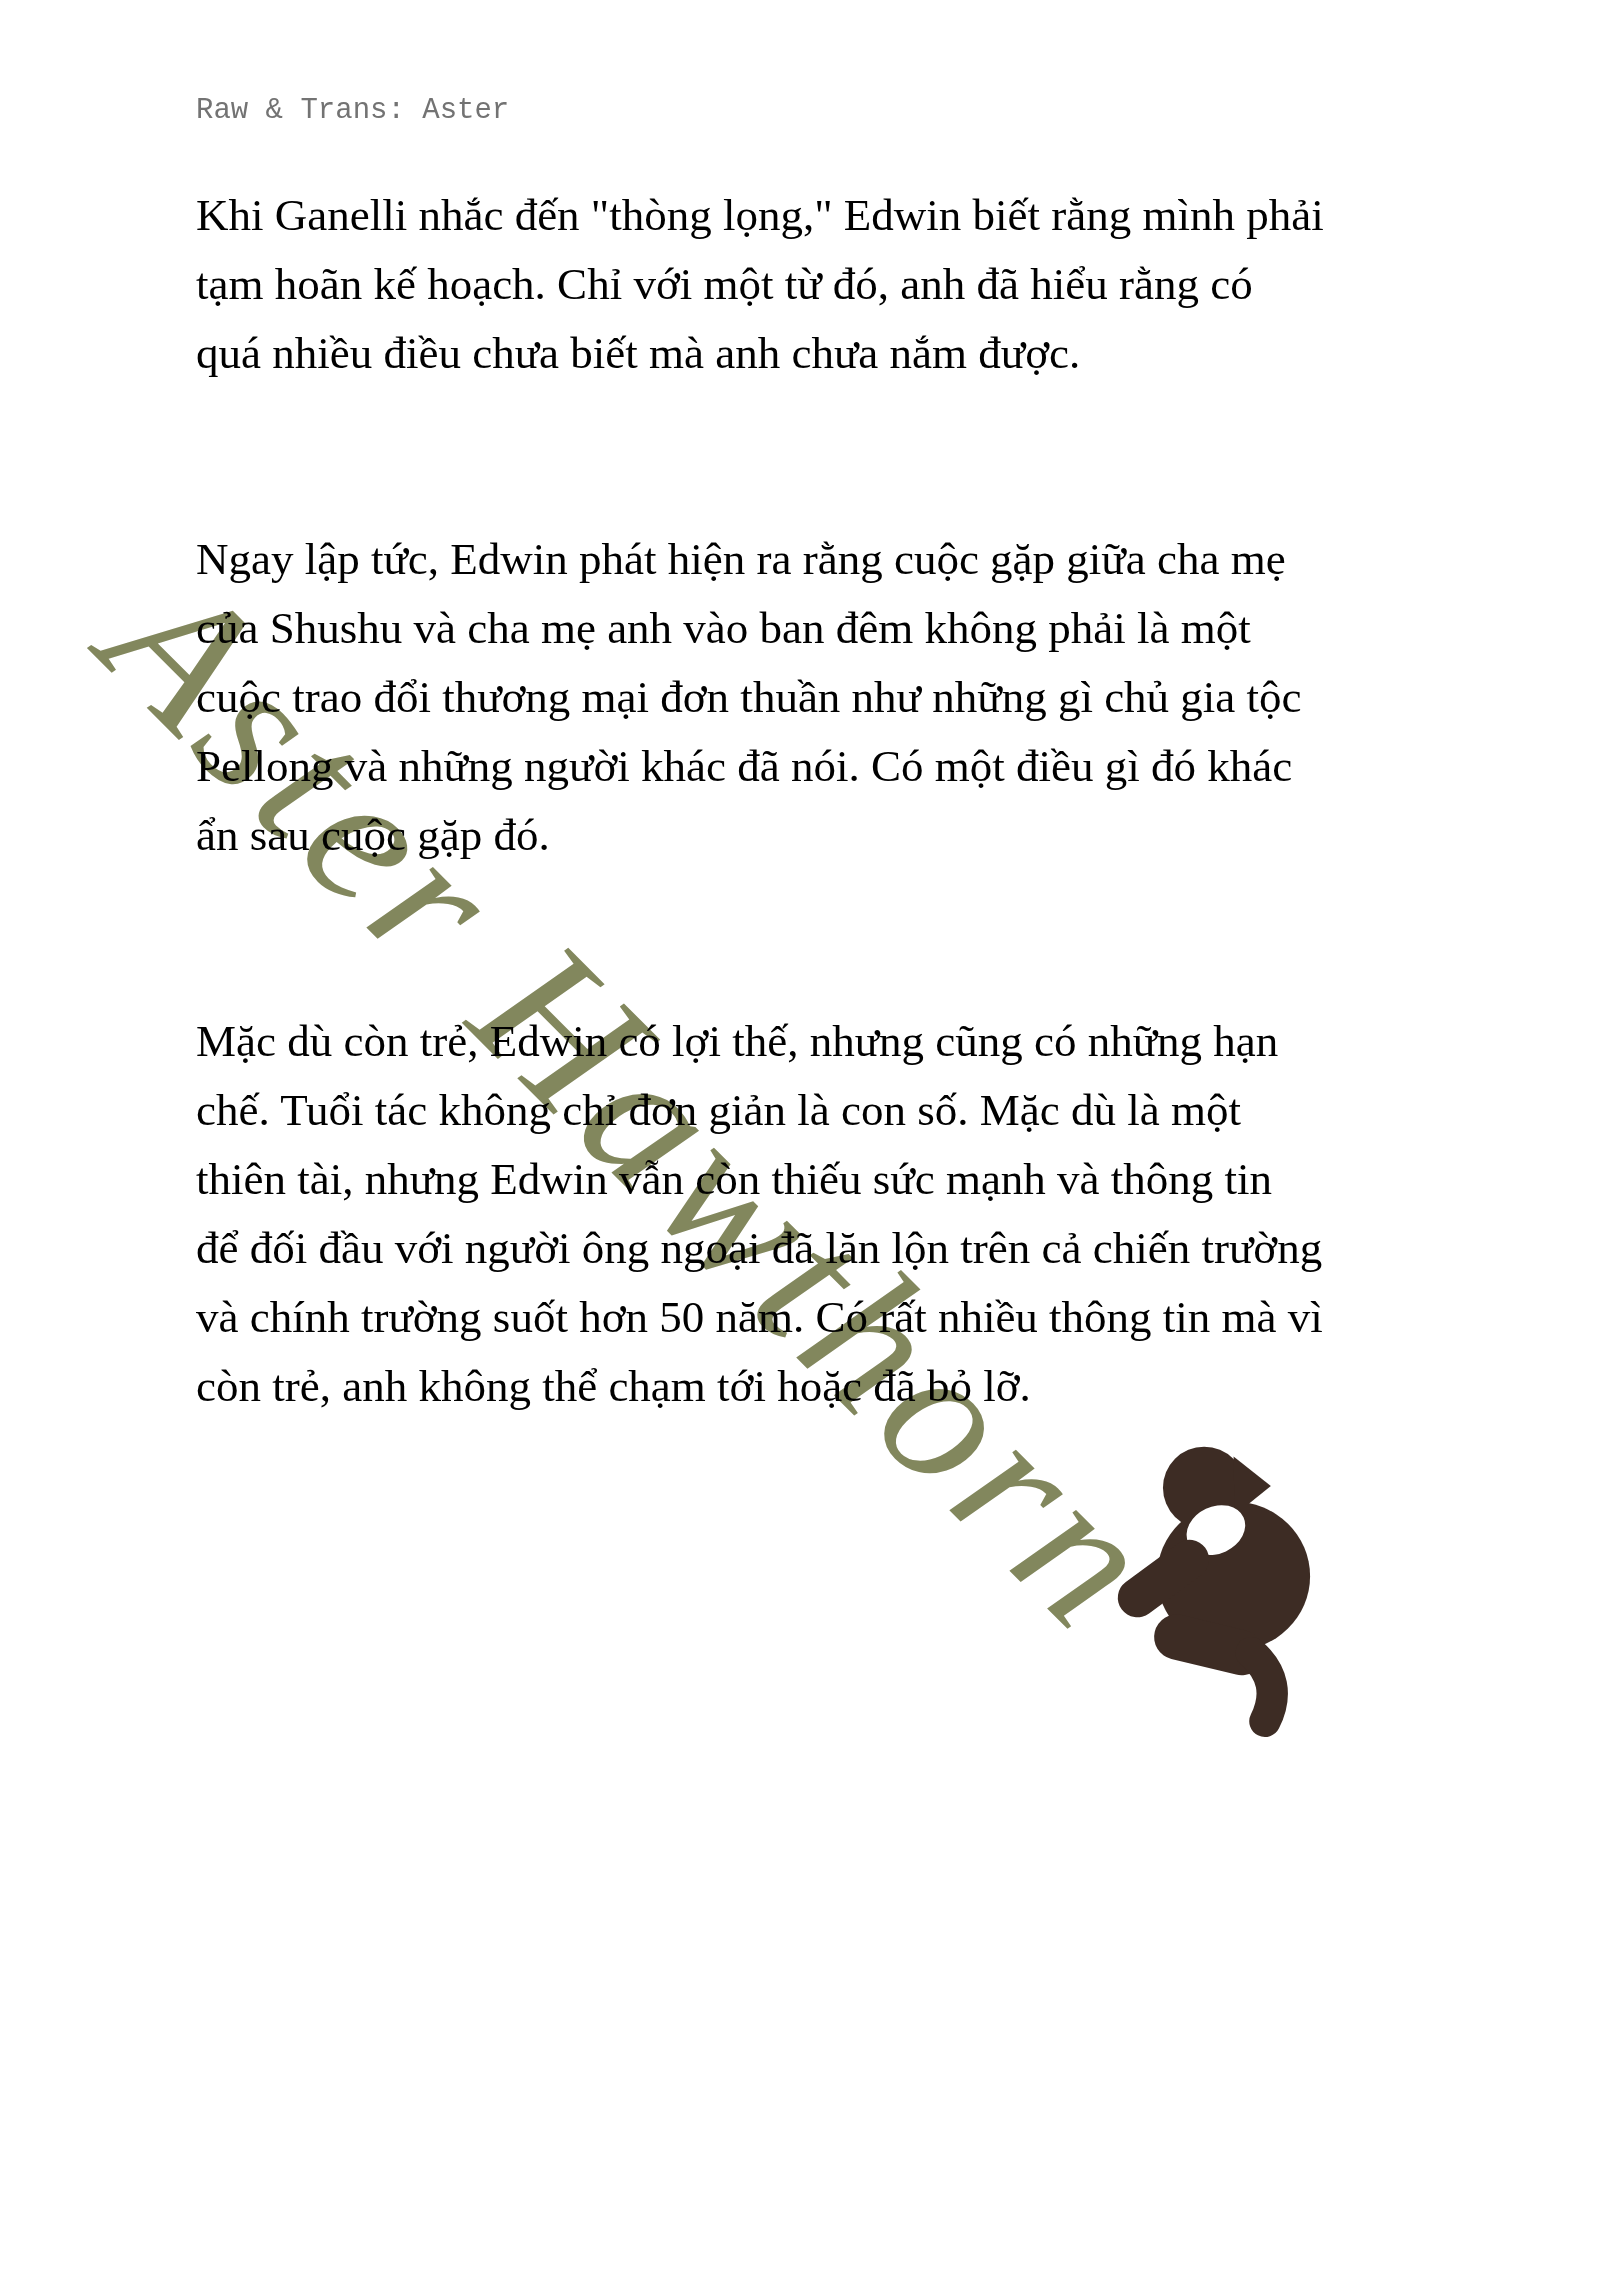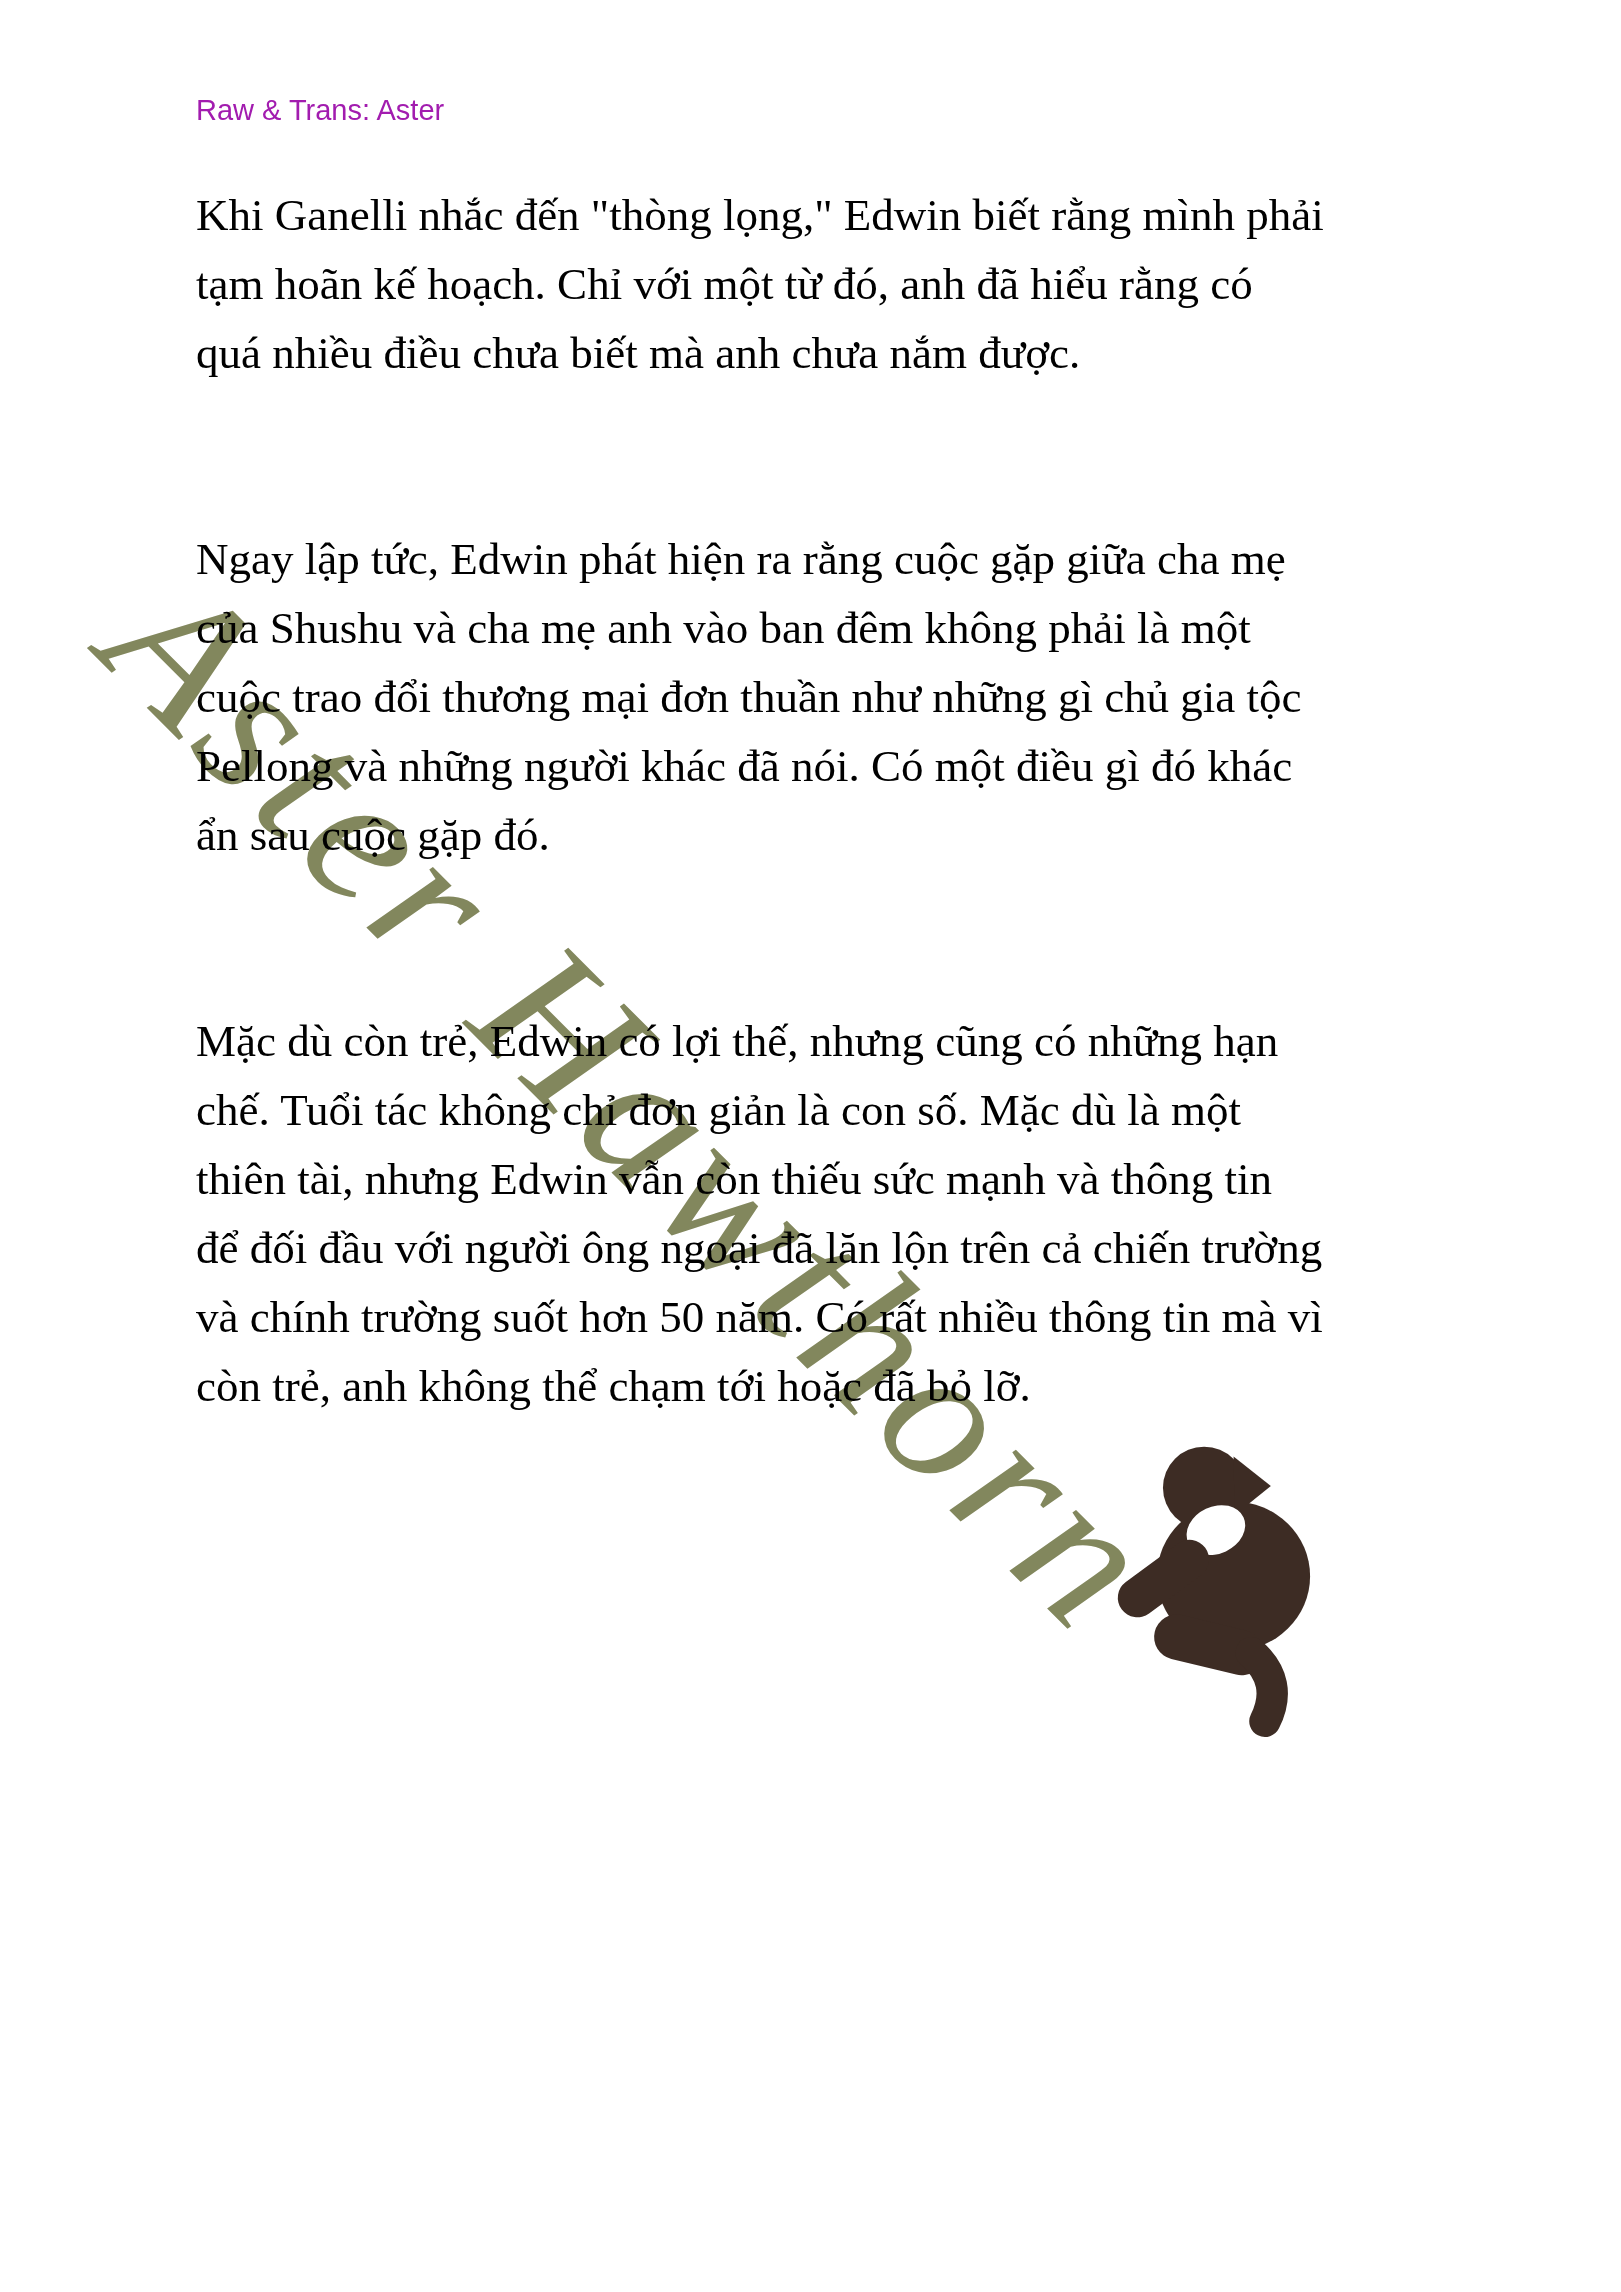--- a/index.html
+++ b/index.html
@@ -6,23 +6,23 @@
   .page{
     position:relative;
     width:1621px;height:2293px;
     background:#ffffff;
     overflow:hidden;
     font-family:"Liberation Serif", serif;
   }
   .header{
     position:absolute;
     left:196px;top:94px;
-    font-family:Liberation Sans, sans-serif;
+    font-family:Liberation Mono, monospace;
     font-size:29px;
-    color:#a21caf;
+    color:#737373;
     z-index:3;
     text-align:center;
   }
   .content{
     position:absolute;
     left:196px;top:181px;
     width:1304px;
     z-index:3;
   }
   .content p{

